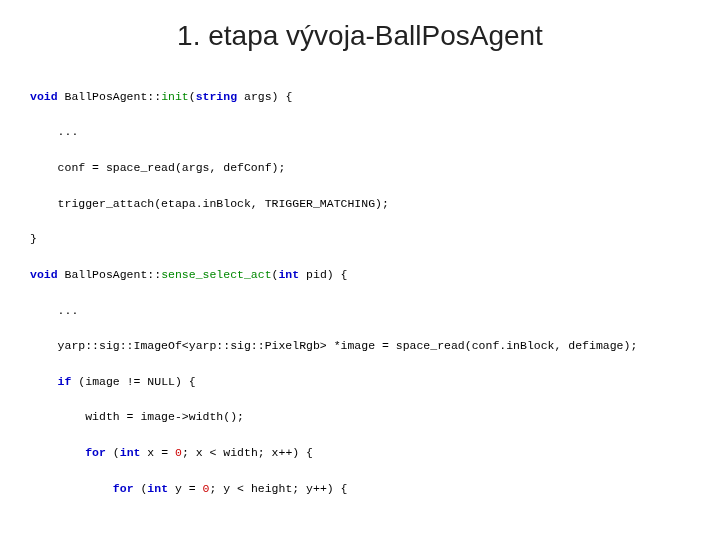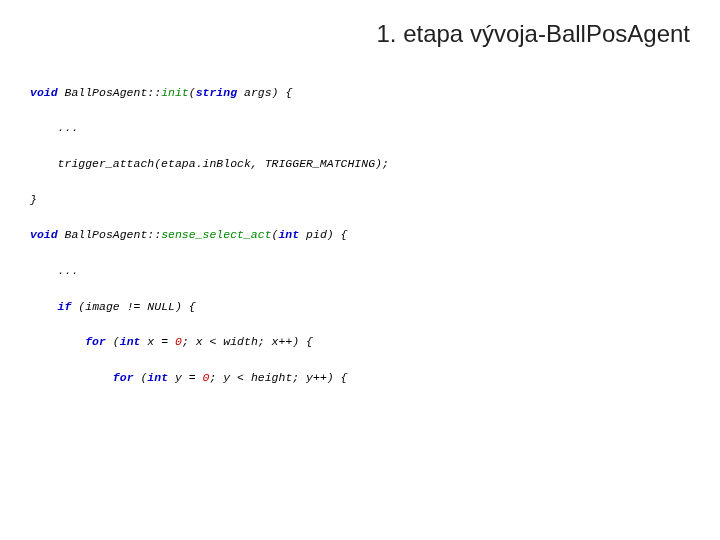--- a/index.html
+++ b/index.html
@@ -16,59 +16,61 @@
       overflow: hidden;
     }
 
     .page-container {
       width: 720px;
       height: 540px;
       padding: 20px 30px;
     }
 
     .page-title {
-      font-size: 24px;
+      font-size: 28px;
       font-weight: normal;
-      text-align: right;
+      text-align: center;
       margin-bottom: 18px;
       color: #222;
       font-family: Arial, sans-serif;
     }
 
     .code-block {
       font-family: 'Courier New', Courier, monospace;
       font-size: 11.5px;
       line-height: 1.55;
       color: #000;
       white-space: pre;
     }
 
     .kw { color: #0000cc; font-weight: bold; }                           
     .cm { color: #008800; }                           
     .num { color: #cc0000; }
 
     .code-line {
       display: block;
-      font-style: italic;
     }
   </style>
 </head>
 <body>
 
 <div class="page-container">
   <h1 class="page-title">1. etapa vývoja-BallPosAgent</h1>
 
   <div class="code-block">
 <span class="code-line"><span class="kw">void</span> BallPosAgent::<span class="cm">init</span>(<span class="kw">string</span> args) {</span>
 <span class="code-line">    ...</span>
+<span class="code-line">    conf = space_read(args, defConf);</span>
 <span class="code-line">    trigger_attach(etapa.inBlock, TRIGGER_MATCHING);</span>
 <span class="code-line">}</span>
 <span class="code-line"><span class="kw">void</span> BallPosAgent::<span class="cm">sense_select_act</span>(<span class="kw">int</span> pid) {</span>
 <span class="code-line">    ...</span>
+<span class="code-line">    yarp::sig::ImageOf&lt;yarp::sig::PixelRgb&gt; *image = space_read(conf.inBlock, defimage);</span>
 <span class="code-line">    <span class="kw">if</span> (image != NULL) {</span>
+<span class="code-line">        width = image-&gt;width();</span>
 <span class="code-line">        <span class="kw">for</span> (<span class="kw">int</span> x = <span class="num">0</span>; x &lt; width; x++) {</span>
 <span class="code-line">            <span class="kw">for</span> (<span class="kw">int</span> y = <span class="num">0</span>; y &lt; height; y++) {</span>
 
 
 
 
 
 
 
 

